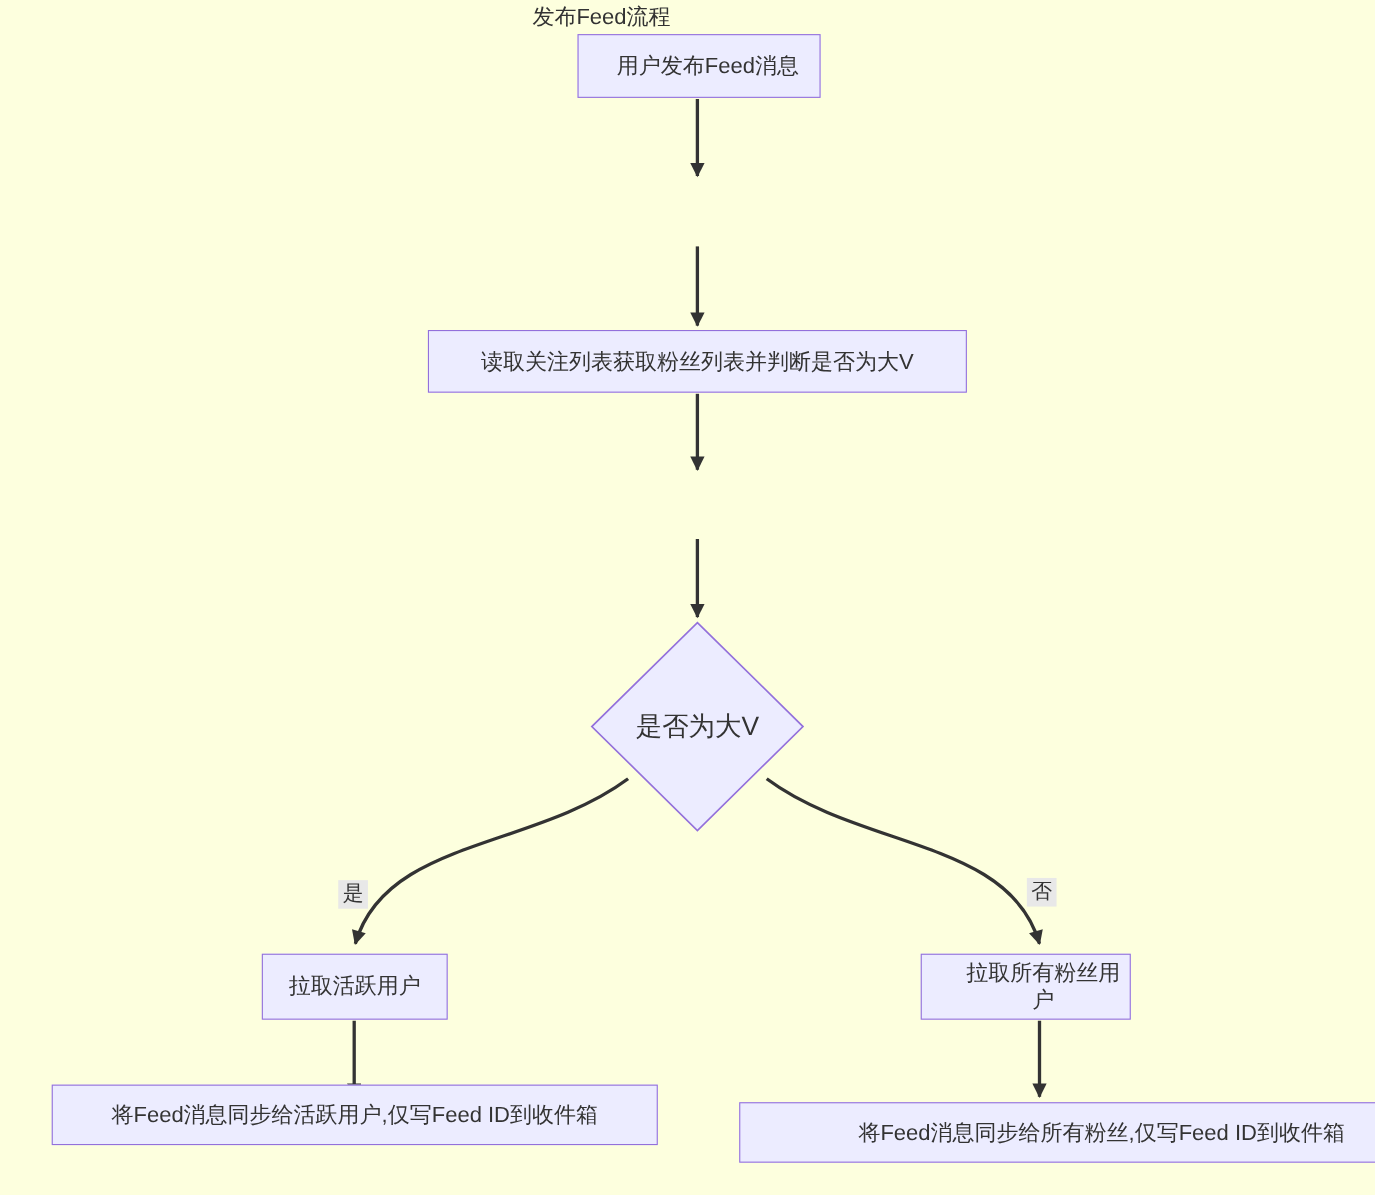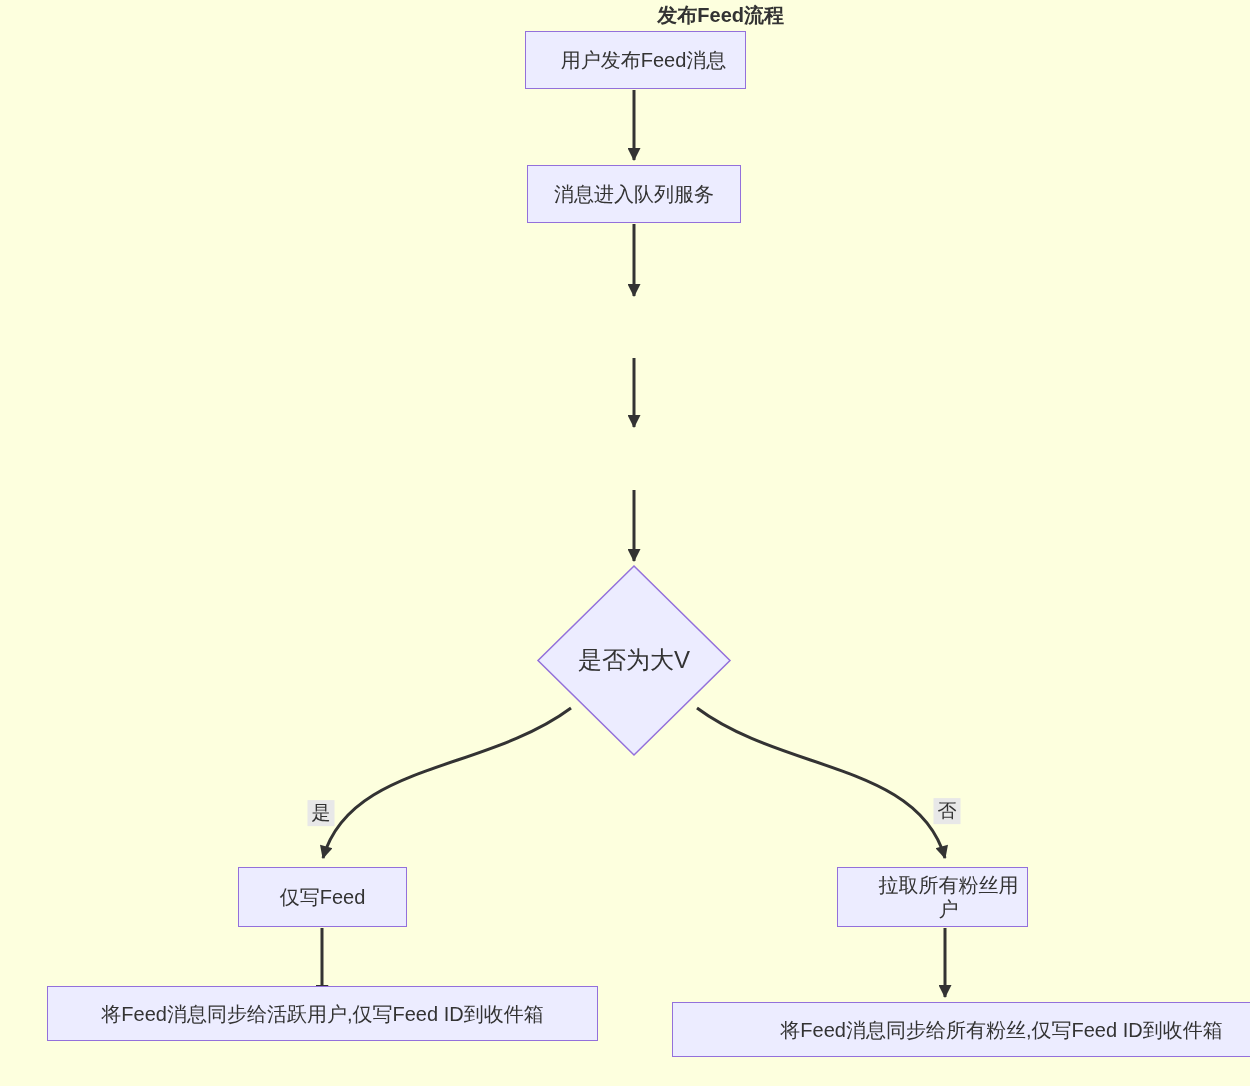--- a/index.html
+++ b/index.html
@@ -35,24 +35,23 @@
   .diamond-shape {
     fill: var(--node-fill, #ececff);
     stroke: var(--node-border, #9370db);
     stroke-width: 1.5;
   }
   .diagram-title {
     position: absolute;
     left: 484px;
     top: 2px;
     width: 300px;
-    text-align: right;
+    text-align: left;
     font-size: 20px;
     color: var(--text, #333333);
-    font-weight: bold;
   }
   .node {
     position: absolute;
     box-sizing: border-box;
     background: var(--node-fill, #ececff);
     border: 1.5px solid var(--node-border, #9370db);
     color: var(--text, #333333);
     font-size: 20px;
     display: flex;
     align-items: center;
@@ -113,31 +112,31 @@
     <path class="edge" d="M322,928 L322,997" marker-end="url(#arrow)"></path>
     <path class="edge" d="M945,928 L945,997" marker-end="url(#arrow)"></path>
 
     <polygon class="diamond-shape" points="634,566 730,660.5 634,755 538,660.5"></polygon>
   </svg>
 
   <div class="diagram-title">发布Feed流程</div>
 
   <div class="node node-publish">用户发布Feed消息</div>
 
-  <div class="node node-queue">消息进入队列服务</div>
 
+  <div class="node node-read-follow">读取关注列表获取粉丝列表并判断是否为大V</div>
 
 
   <div class="decision-label">是否为大V</div>
 
   <div class="edge-label edge-label-yes">是</div>
 
   <div class="edge-label edge-label-no">否</div>
 
-  <div class="node node-pull-active">仅写Feed</div>
+  <div class="node node-pull-active">拉取活跃用户</div>
 
   <div class="node node-pull-all">拉取所有粉丝用户</div>
 
   <div class="node node-sync-active">将Feed消息同步给活跃用户,仅写Feed ID到收件箱</div>
 
   <div class="node node-sync-all">将Feed消息同步给所有粉丝,仅写Feed ID到收件箱</div>
 
 </div>
 
 </body></html>

